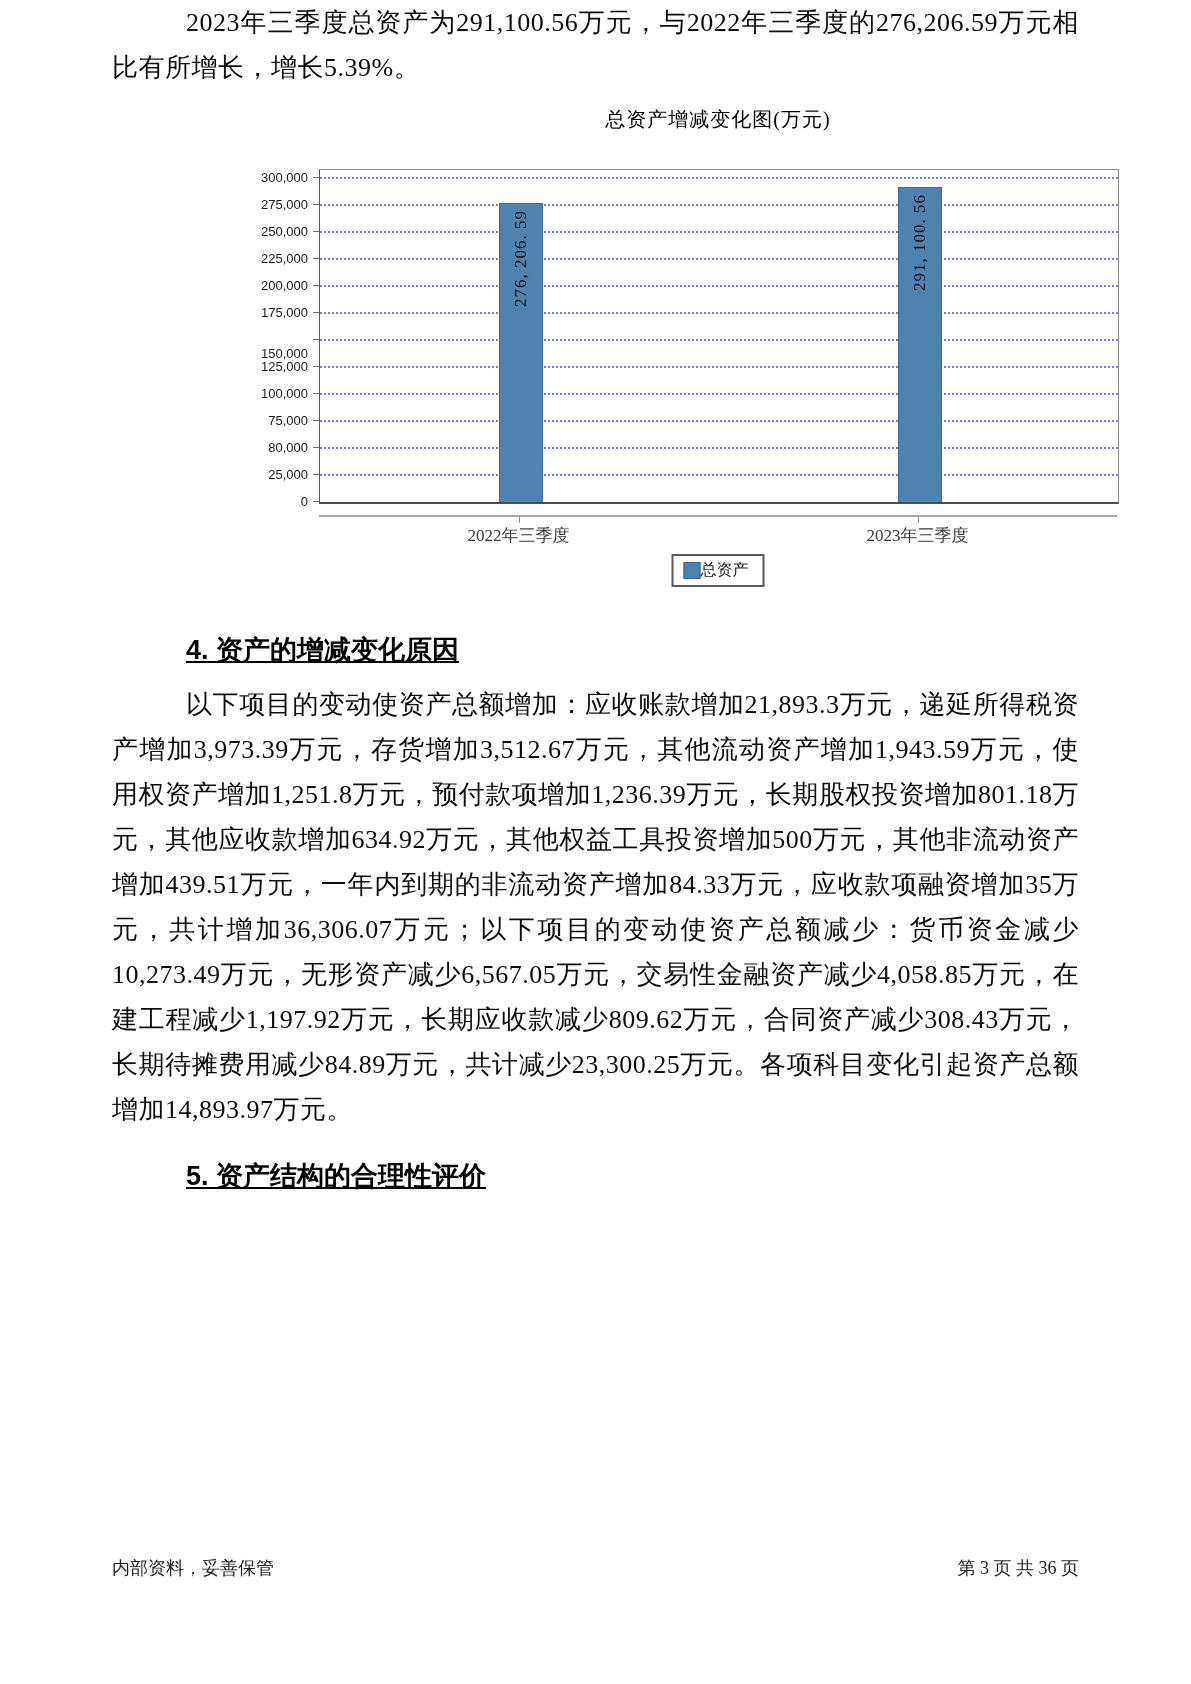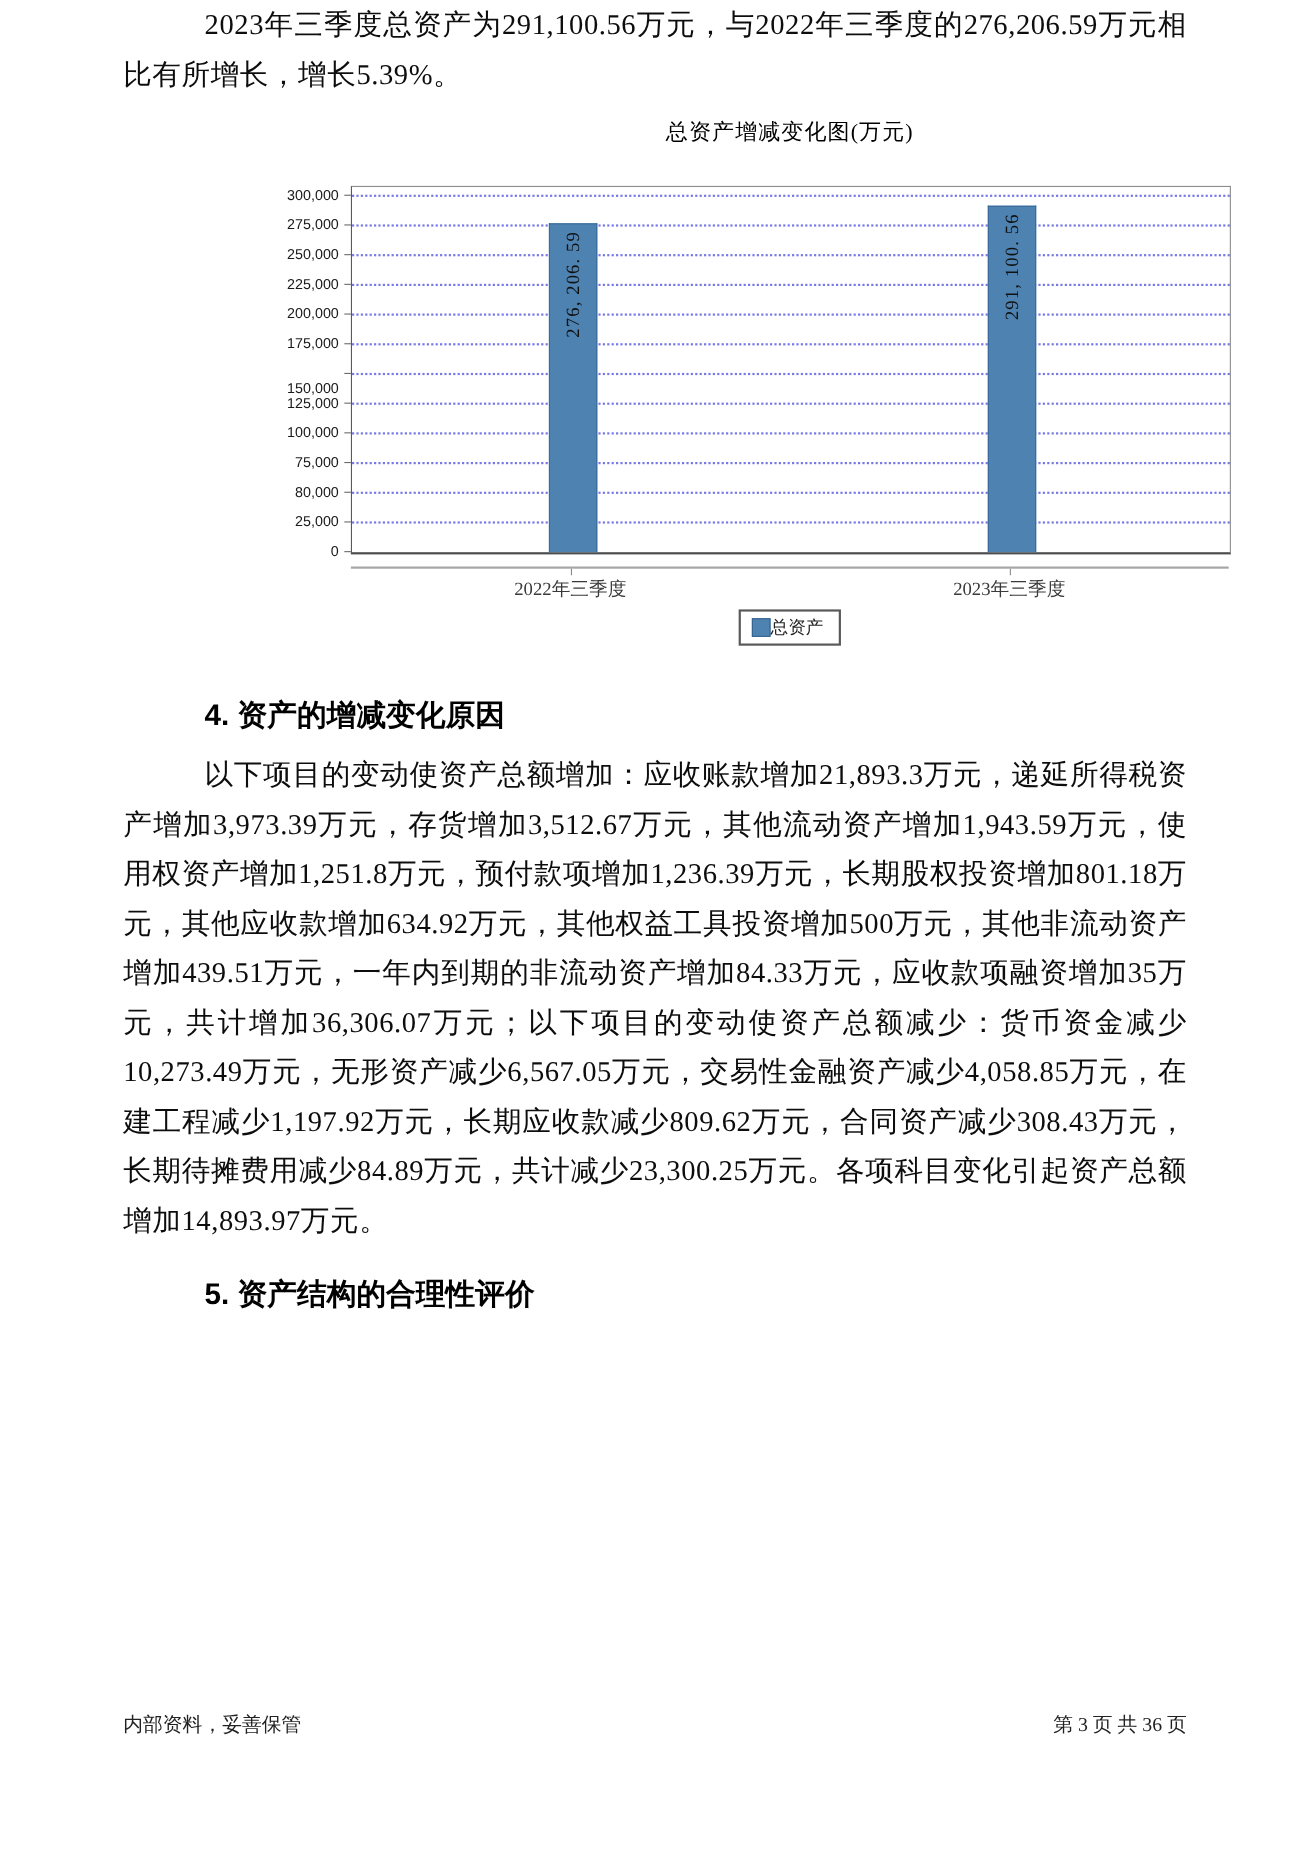--- a/index.html
+++ b/index.html
@@ -3,21 +3,21 @@
 <meta charset="utf-8">
 <style>
   html,body{margin:0;padding:0;background:#ffffff;}
   .page{position:relative;width:1191px;height:1684px;background:#fff;overflow:hidden;
         font-family:"Liberation Serif","DejaVu Serif",serif;color:#0d0d0d;}
   .content{margin:0 112px;}
   p.body-para{font-size:26px;line-height:45px;letter-spacing:0.5px;text-align:justify;
         text-indent:74px;margin:0;}
   #intro-para{}
   h2.sec{font-family:"Liberation Sans","DejaVu Sans",sans-serif;font-weight:bold;
-        font-size:27px;color:#000;margin:26px 0 14px 74px;}
+        font-size:27px;color:#000;margin:26px 0 14px 74px;text-decoration:underline;}
   
   .chart{position:relative;height:502px;margin-top:14px;}
   .chart-title{position:absolute;top:2px;left:207px;width:798px;text-align:center;
         font-size:20px;letter-spacing:1px;color:#000;}
   .plot{position:absolute;left:207px;top:65px;width:798px;height:332px;background:#fff;
         border:1px solid #8c8c8c;border-left:1px solid #5a5a5a;border-bottom:2px solid #4d4d4d;}
   .gridline{position:absolute;left:0;width:100%;height:0;border-top:2px dotted #5757e2;opacity:.8;}
   .ylab{position:absolute;left:0;width:196px;text-align:right;transform:translateY(-50%);
         font-family:"Liberation Sans","DejaVu Sans",sans-serif;font-size:13px;color:#1a1a1a;}
   .ytick{position:absolute;width:6px;height:1px;background:#6b6b6b;left:201px;}

